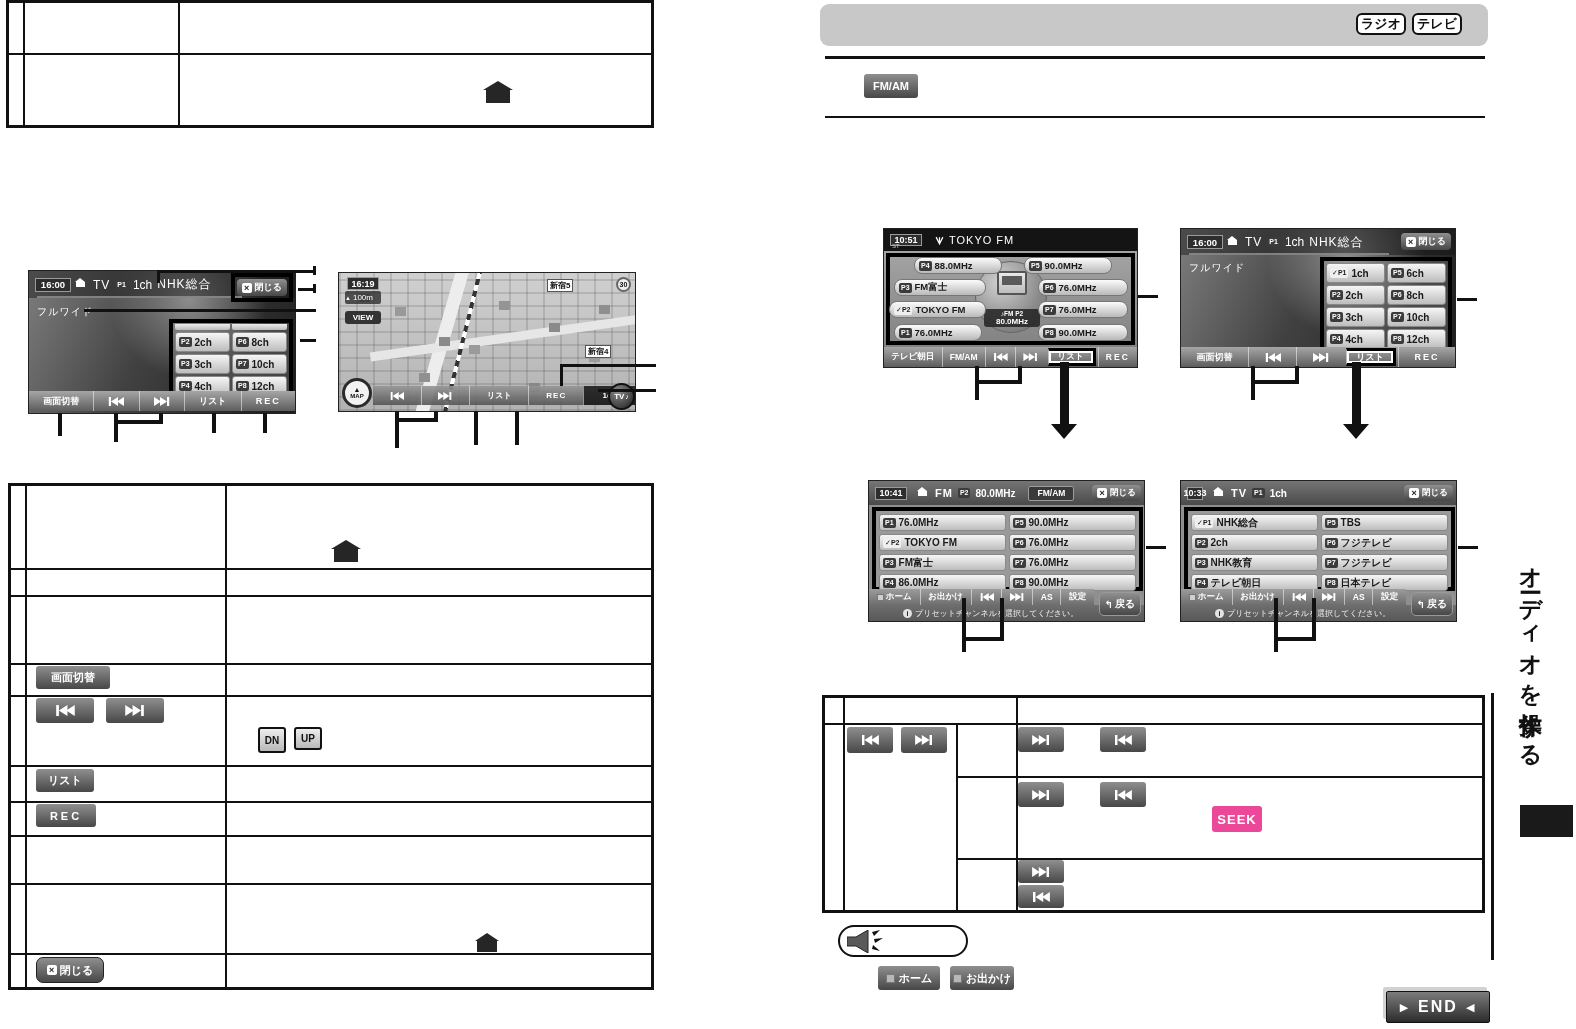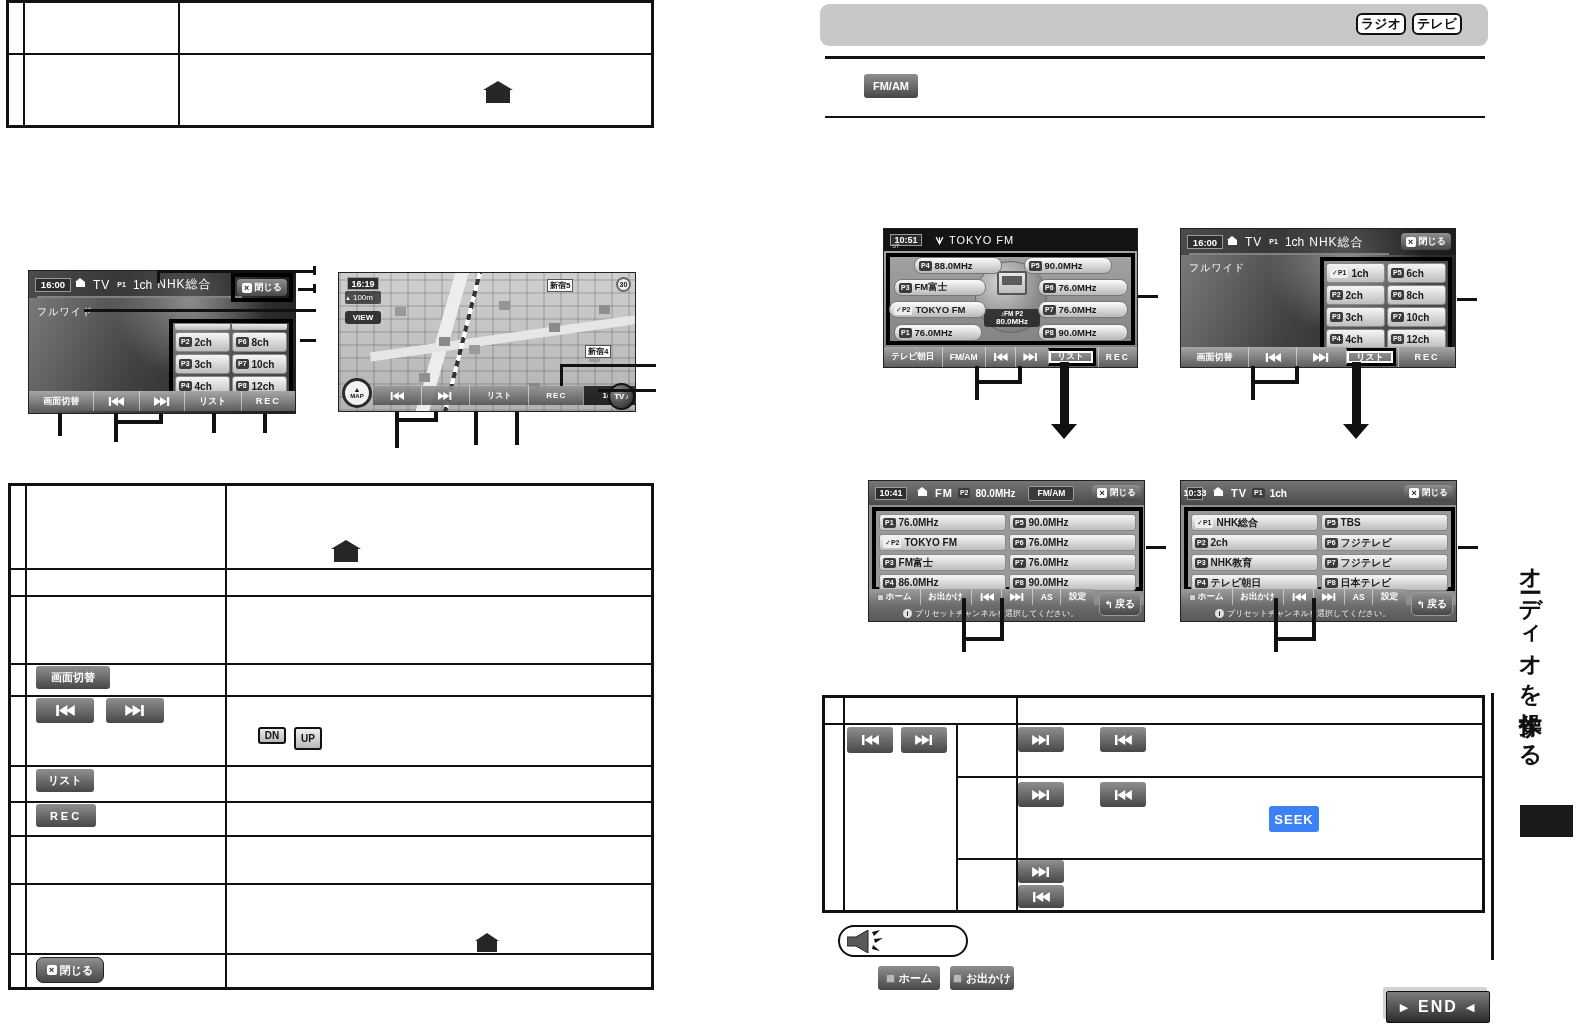--- a/index.html
+++ b/index.html
@@ -238,21 +238,21 @@
       <polygon points="16,0 9,4.5 16,9"></polygon>
     </svg>
   </span>
 <span class="badge" style="left:106px;top:698px;width:58px;height:25px">
     <svg class="seeksvg" width="22" height="11" viewBox="0 0 16 9" fill="#fff">
       <polygon points="0,0 7,4.5 0,9"></polygon>
       <polygon points="6,0 13,4.5 6,9"></polygon>
       <rect x="13" width="2.2" height="9"></rect>
     </svg>
   </span>
-<span class="k3d" style="left:258px;top:727px;width:28px;height:17px;font-size:10px">DN</span>
+<span class="k3d" style="left:258px;top:727px;width:28px;height:26px;font-size:10px">DN</span>
 <span class="k3d" style="left:294px;top:727px;width:28px;height:23px;font-size:10px">UP</span>
 <span class="badge" style="left:36px;top:769px;width:58px;height:23px;font-size:11px">リスト</span>
 <span class="badge" style="left:36px;top:804px;width:60px;height:23px;font-size:11px;letter-spacing:3px">REC</span>
 <span class="houseM" style="left:477px;top:941px"></span>
 <span class="badge" style="left:36px;top:957px;width:68px;height:26px;font-size:11px;border-radius:7px;border:1.5px solid #222">
     <span class="xbox">×</span>
     <span>閉じる</span>
   </span>
 
 <div class="abs" style="left:820px;top:4px;width:668px;height:42px;background:#c8c8c8;border-radius:9px;z-index:1"></div>
@@ -645,21 +645,21 @@
       <rect x="13" width="2.2" height="9"></rect>
     </svg>
   </span>
 <span class="badge" style="left:1100px;top:782px;width:46px;height:25px">
     <svg class="seeksvg" width="20" height="10" viewBox="0 0 16 9" fill="#fff">
       <rect x="0.8" width="2.2" height="9"></rect>
       <polygon points="10,0 3,4.5 10,9"></polygon>
       <polygon points="16,0 9,4.5 16,9"></polygon>
     </svg>
   </span>
-<span class="badge" style="left:1269px;top:806px;width:50px;height:26px;background:#3b82f6;font-size:13px;letter-spacing:1px;border-radius:3px">SEEK</span>
+<span class="badge" style="left:1212px;top:806px;width:50px;height:26px;background:#ec4899;font-size:13px;letter-spacing:1px;border-radius:3px">SEEK</span>
 <span class="badge" style="left:1018px;top:860px;width:46px;height:23px">
     <svg class="seeksvg" width="20" height="10" viewBox="0 0 16 9" fill="#fff">
       <polygon points="0,0 7,4.5 0,9"></polygon>
       <polygon points="6,0 13,4.5 6,9"></polygon>
       <rect x="13" width="2.2" height="9"></rect>
     </svg>
   </span>
 <span class="badge" style="left:1018px;top:885px;width:46px;height:23px">
     <svg class="seeksvg" width="20" height="10" viewBox="0 0 16 9" fill="#fff">
       <rect x="0.8" width="2.2" height="9"></rect>

